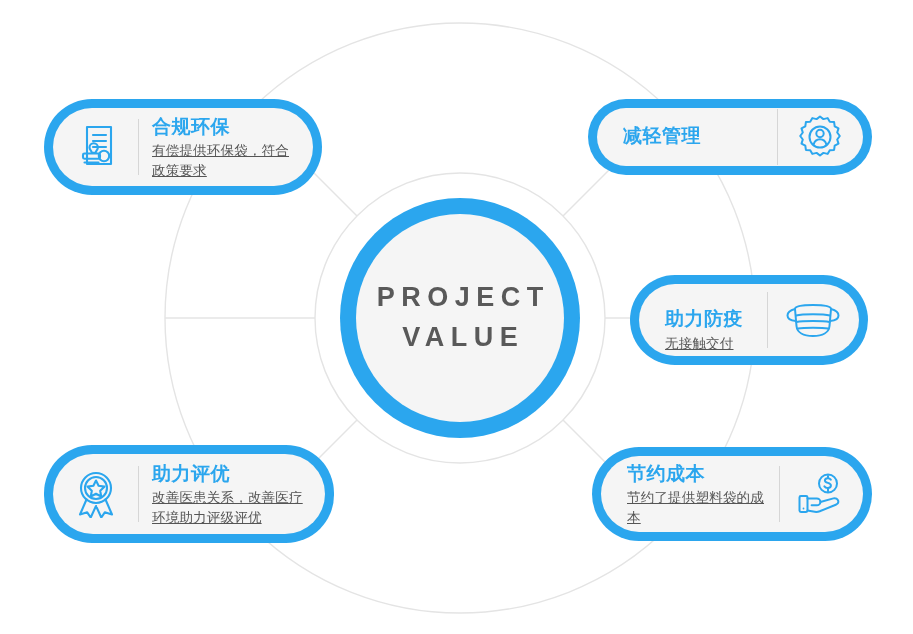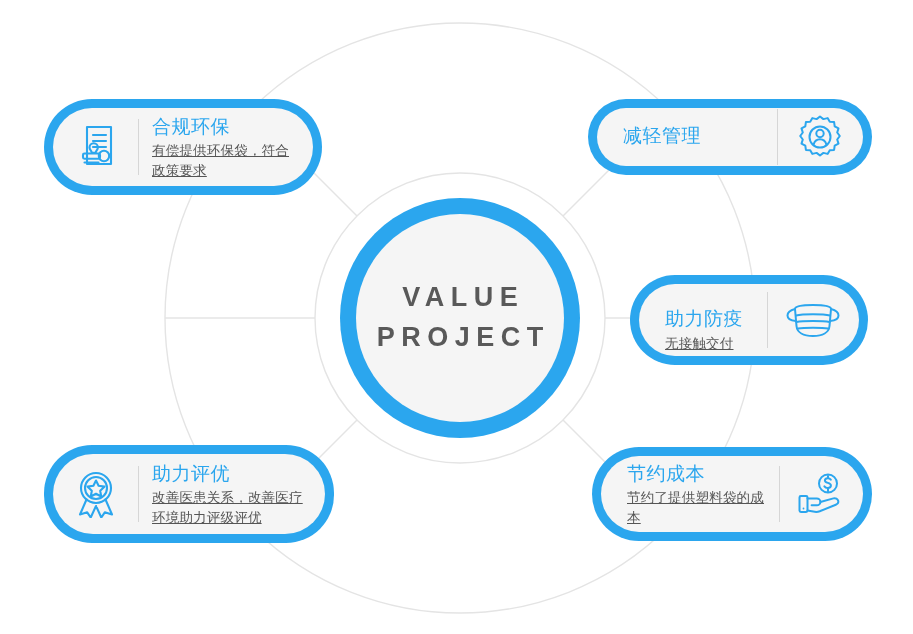--- a/index.html
+++ b/index.html
@@ -89,21 +89,21 @@
     background: #d6d6d6;
     margin: 0 13px;
   }
   .card-text {
     flex: 1 1 auto;
     min-width: 0;
   }
   .card-title {
     color: #2BA6EE;
     font-size: 19px;
-    font-weight: normal;
+    font-weight: bold;
     line-height: 1.35;
     letter-spacing: 0.5px;
     margin-bottom: 2px;
   }
   .card-desc {
     color: #555555;
     font-size: 13.5px;
     line-height: 1.45;
     letter-spacing: 0.2px;
     text-decoration: underline;
@@ -140,22 +140,22 @@
     <line x1="357" y1="216" x2="251" y2="110" stroke="#e4e4e4" stroke-width="1.4"></line>
     <line x1="563" y1="216" x2="669" y2="110" stroke="#e4e4e4" stroke-width="1.4"></line>
     <line x1="357" y1="420" x2="251" y2="526" stroke="#e4e4e4" stroke-width="1.4"></line>
     <line x1="563" y1="420" x2="669" y2="526" stroke="#e4e4e4" stroke-width="1.4"></line>
     <line x1="315" y1="318" x2="165" y2="318" stroke="#e4e4e4" stroke-width="1.4"></line>
     <line x1="605" y1="318" x2="755" y2="318" stroke="#e4e4e4" stroke-width="1.4"></line>
   </svg>
 
   <div class="hub">
     <div class="hub-inner">
+      <div class="hub-line">PROJECT</div>
       <div class="hub-line">VALUE</div>
-      <div class="hub-line">PROJECT</div>
     </div>
   </div>
 
   <svg class="tail" style="left:296px; top:150px;" width="46" height="52" viewBox="0 0 46 52">
     <path d="M2 2 L44 38 L6 44 Z" fill="#2BA6EE"></path>
   </svg>
   <div class="card left" id="card-compliance">
     <div class="card-body">
       <div class="card-icon">
         <svg width="42" height="46" viewBox="0 0 42 46" fill="none" stroke="#2BA6EE" stroke-width="2.1" stroke-linecap="round" stroke-linejoin="round">

